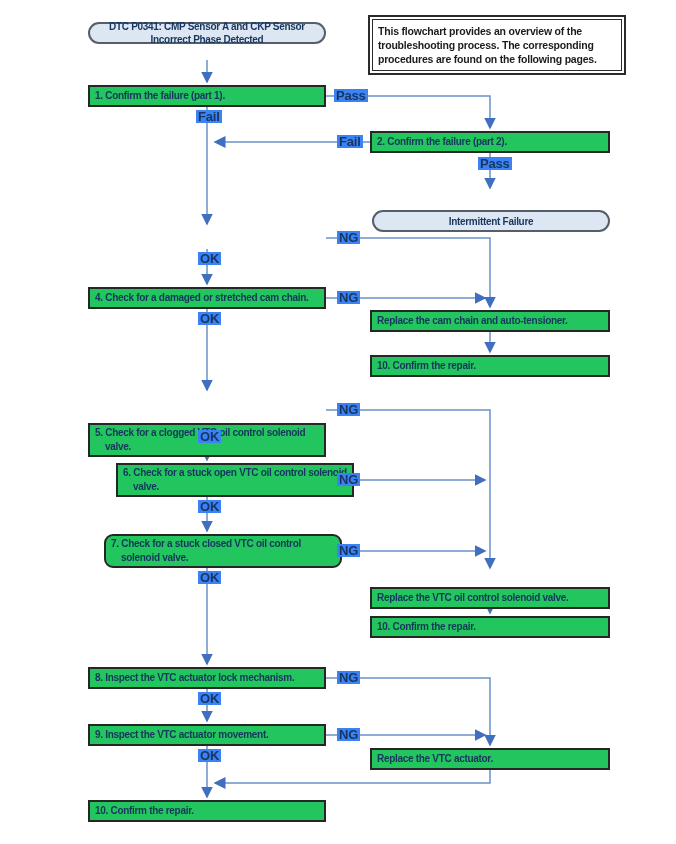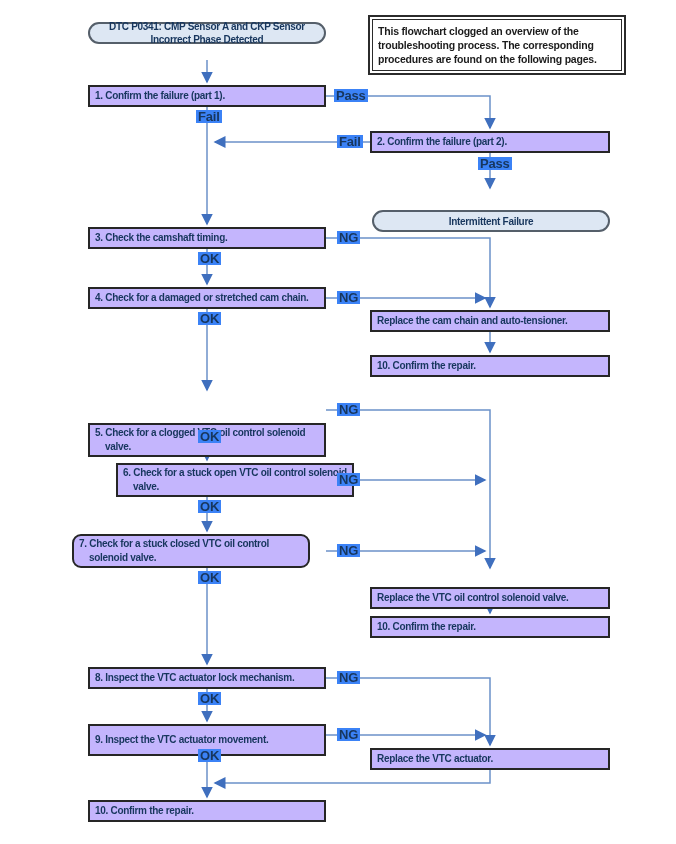--- a/index.html
+++ b/index.html
@@ -3,21 +3,21 @@
 <meta charset="utf-8">
 <style>
   html,body{margin:0;padding:0;background:#ffffff;}
   #canvas{
     position:relative;width:676px;height:844px;background:#ffffff;
     font-family:"Liberation Sans", sans-serif;overflow:hidden;
   }
   #wires{position:absolute;left:0;top:0;width:676px;height:844px;}
   .node{
     position:absolute;box-sizing:border-box;
-    background:#c4b5fd;border:2px solid #262626;
+    background:#22c55e;border:2px solid #262626;
     color:#17365d;font-size:10px;font-weight:bold;letter-spacing:-0.3px;
     display:flex;align-items:center;
     padding:1px 0 1px 15px;text-indent:-10px;line-height:14px;
     white-space:nowrap;
   }
   .node.wrap{white-space:normal;}
   .terminator{
     position:absolute;box-sizing:border-box;
     background:#dde7f3;border:2px solid #555f6a;
     color:#17365d;font-size:10px;font-weight:bold;letter-spacing:-0.3px;
@@ -69,37 +69,36 @@
       <path d="M326,678 L490,678 L490,745" marker-end="url(#ah)"></path>
       <path d="M326,735 L485,735" marker-end="url(#ah)"></path>
       <path d="M207,689 L207,721" marker-end="url(#ah)"></path>
       <path d="M207,746 L207,797" marker-end="url(#ah)"></path>
       <path d="M490,770 L490,783 L215,783" marker-end="url(#ah)"></path>
     </g>
   </svg>
 
   <div class="terminator" style="left:88px;top:22px;width:238px;height:22px;border-radius:19px;">DTC P0341: CMP Sensor A and CKP Sensor Incorrect Phase Detected</div>
 
-  <div class="note" style="left:368px;top:15px;width:258px;height:60px;">This flowchart clogged an overview of the troubleshooting process. The corresponding procedures are found on the following pages.</div>
+  <div class="note" style="left:368px;top:15px;width:258px;height:60px;">This flowchart provides an overview of the troubleshooting process. The corresponding procedures are found on the following pages.</div>
 
   <div class="node" style="left:88px;top:85px;width:238px;height:22px;">1. Confirm the failure (part 1).</div>
 
-  <div class="node" style="left:88px;top:227px;width:238px;height:22px;">3. Check the camshaft timing.</div>
 
   <div class="node" style="left:88px;top:287px;width:238px;height:22px;">4. Check for a damaged or stretched cam chain.</div>
 
   <div class="node wrap" style="left:88px;top:393px;width:238px;height:34px;margin-top:30px;">5. Check for a clogged VTC oil control solenoid valve.</div>
 
   <div class="node wrap" style="left:88px;top:463px;width:238px;height:34px;margin-left:28px;">6. Check for a stuck open VTC oil control solenoid valve.</div>
 
-  <div class="node wrap" style="left:72px;top:534px;width:238px;height:34px;border-radius:9px;">7. Check for a stuck closed VTC oil control solenoid valve.</div>
+  <div class="node wrap" style="left:104px;top:534px;width:238px;height:34px;border-radius:9px;">7. Check for a stuck closed VTC oil control solenoid valve.</div>
 
   <div class="node" style="left:88px;top:667px;width:238px;height:22px;">8. Inspect the VTC actuator lock mechanism.</div>
 
-  <div class="node" style="left:88px;top:724px;width:238px;height:32px;">9. Inspect the VTC actuator movement.</div>
+  <div class="node" style="left:88px;top:724px;width:238px;height:22px;">9. Inspect the VTC actuator movement.</div>
 
   <div class="node" style="left:88px;top:800px;width:238px;height:22px;">10. Confirm the repair.</div>
 
   <div class="node" style="left:370px;top:131px;width:240px;height:22px;">2. Confirm the failure (part 2).</div>
 
   <div class="terminator" style="left:372px;top:191px;width:238px;height:22px;border-radius:11px;margin-top:19px;">Intermittent Failure</div>
 
   <div class="node" style="left:370px;top:310px;width:240px;height:22px;">Replace the cam chain and auto-tensioner.</div>
 
   <div class="node" style="left:370px;top:355px;width:240px;height:22px;">10. Confirm the repair.</div>

